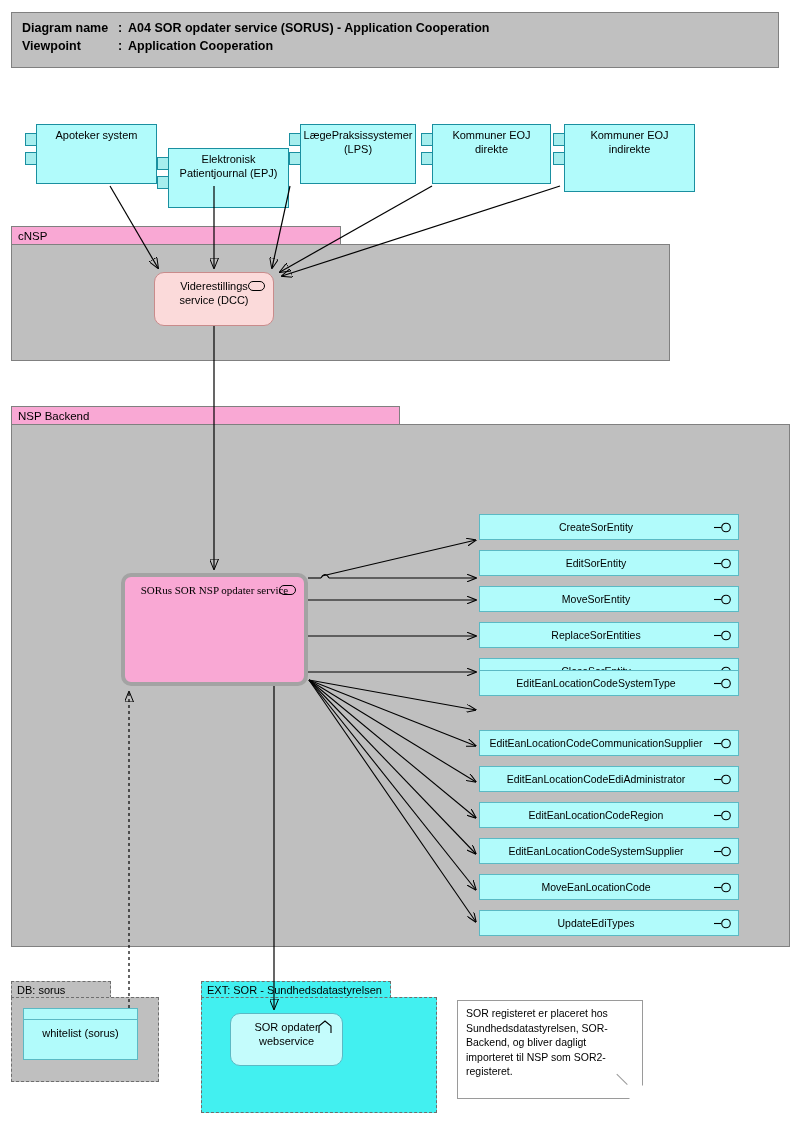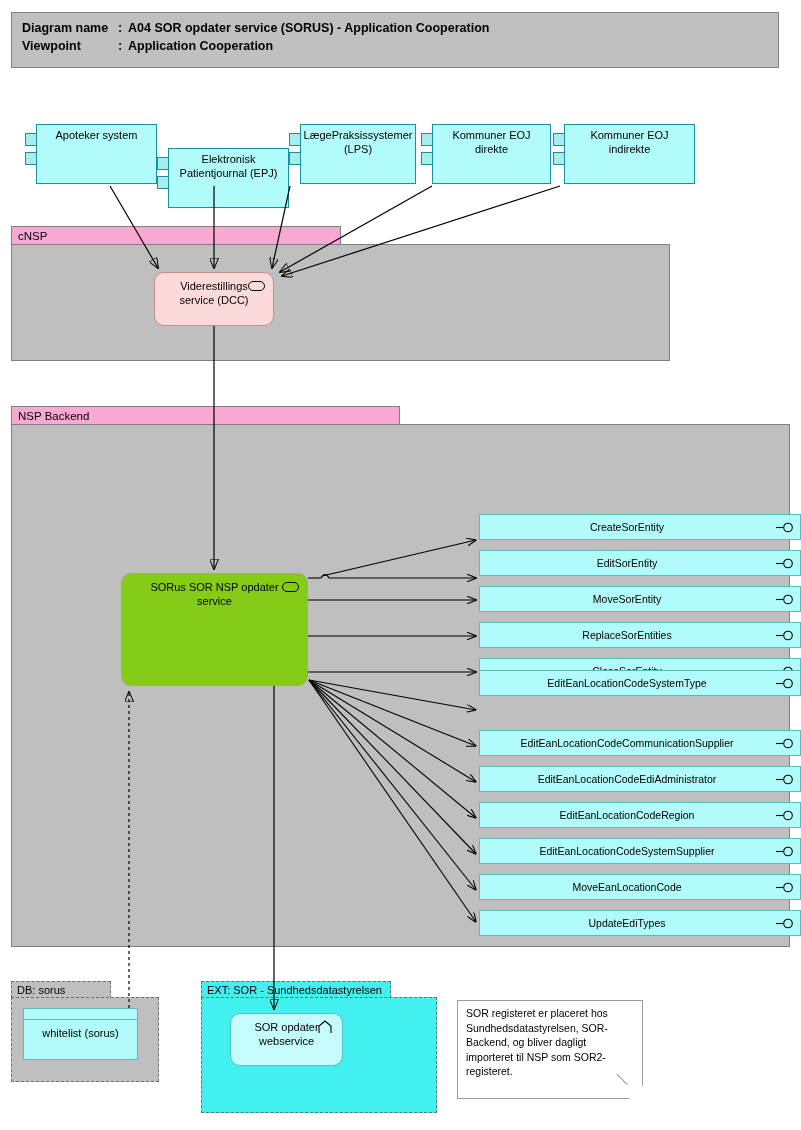--- a/index.html
+++ b/index.html
@@ -114,22 +114,23 @@
     line-height: 14px;
     color: #000000;
     text-align: center;
     padding-top: 6px;
   }
   .node-dcc {
     background: #fbdada;
     border: 1px solid #c98b8b;
   }
   .node-sorus {
-    background: #84cc16;
-    border: 1px solid #a3a3a3;
+    background: #f9a8d4;
+    border: 4px solid #a3a3a3;
+    font-family: Liberation Serif, serif;
   }
   .node-sorws {
     background: #c4fcfc;
     border: 1px solid #5bb9c4;
   }
   .node-label {
     display: block;
     padding: 0 10px;
   }
   .svc-icon {
@@ -147,21 +148,21 @@
     top: 6px;
     right: 10px;
     width: 14px;
     height: 14px;
   }
 
   
   .iface {
     position: absolute;
     left: 479px;
-    width: 322px;
+    width: 260px;
     height: 26px;
     background: #b1fbfb;
     border: 1px solid #5bb9c4;
     box-sizing: border-box;
     font-size: 10.5px;
     color: #000000;
     line-height: 24px;
     text-align: center;
     padding-right: 26px;
     white-space: nowrap;
@@ -326,21 +327,21 @@
   </div>
 
   <div class="component" id="comp-eoj-dir" style="left: 421px; top: 124px; width: 130px; height: 60px;">
     <div class="tab tab-1"></div>
     <div class="tab tab-2"></div>
     <div class="comp-body">
         <span>Kommuner EOJ direkte</span>
       </div>
   </div>
 
-  <div class="component" id="comp-eoj-ind" style="left: 553px; top: 124px; width: 142px; height: 60px;">
+  <div class="component" id="comp-eoj-ind" style="left: 553px; top: 124px; width: 142px; height: 68px;">
     <div class="tab tab-1"></div>
     <div class="tab tab-2"></div>
     <div class="comp-body">
         <span>Kommuner EOJ indirekte</span>
       </div>
   </div>
 
   <div class="rounded-node node-dcc" id="node-dcc" style="left: 154px; top: 272px; width: 120px; height: 54px;">
     <span class="node-label">Viderestillings service (DCC)</span>
     <span class="svc-icon"></span>

